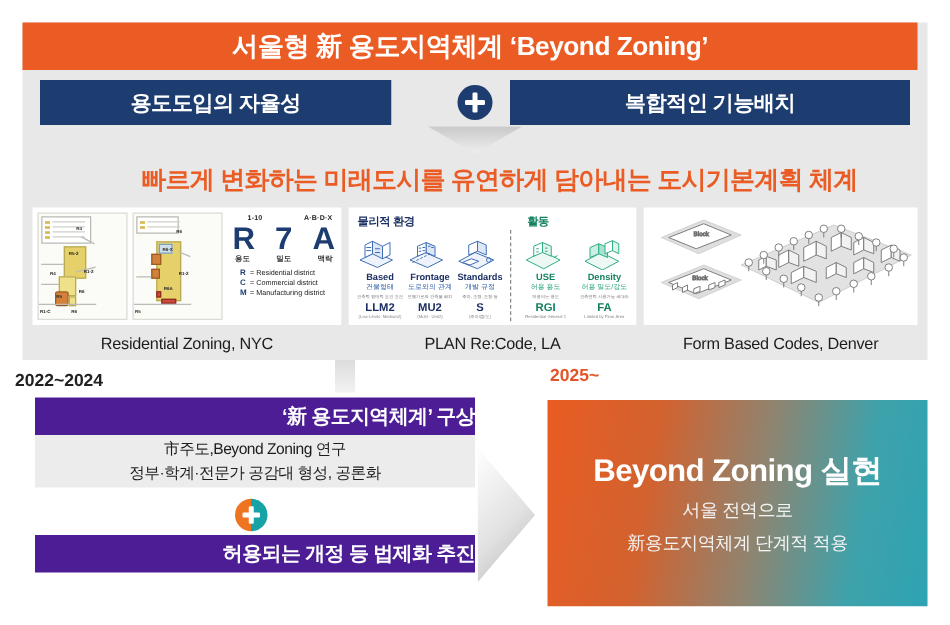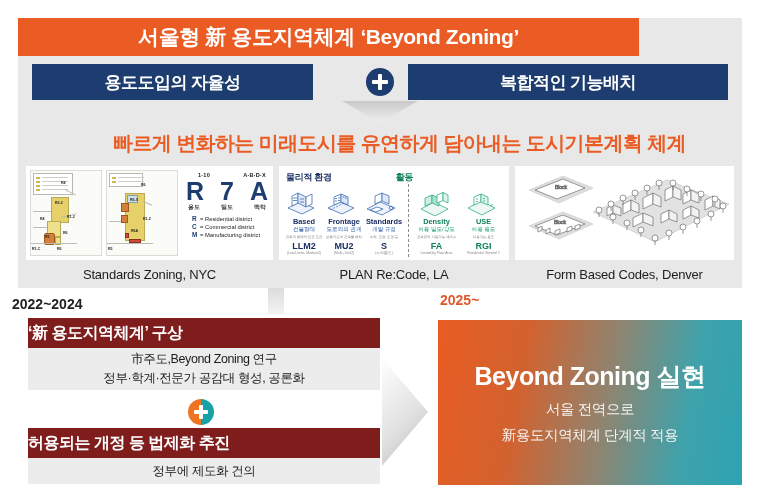--- a/index.html
+++ b/index.html
@@ -21,21 +21,21 @@
   }
   .brand-text { font-size: 12px; color: #e1603a; font-weight: bold; white-space: nowrap; }
 
   
   .upper-card {
     position: absolute; left: 18px; top: 18px; width: 724px; height: 270px;
     background: #e8e8e8;
   }
 
   .title-bar {
-    position: absolute; left: 18px; top: 18px; width: 621px; height: 38px;
+    position: absolute; left: 18px; top: 18px; width: 716px; height: 38px;
     background: #ea5c24; display: flex; align-items: center; justify-content: center;
   }
   .title-bar .t {
     color: #ffffff; font-size: 21px; font-weight: bold; letter-spacing: -0.4px; white-space: nowrap;
   }
 
   .pill-row { position: absolute; left: 18px; top: 64px; width: 724px; height: 36px; }
   .pill {
     position: absolute; top: 0; height: 36px; background: #1d3d70;
     display: flex; align-items: center; justify-content: center;
@@ -164,21 +164,21 @@
     position: absolute; left: 268px; top: 288px; width: 16px; height: 26px;
     background: linear-gradient(180deg,#dcdcdc 0%, #f3f3f3 100%);
   }
 
   
   .yr-left {
     position: absolute; left: 12px; top: 296px; font-size: 14px; font-weight: bold; color: #222;
   }
   .gblock { position: absolute; left: 28px; }
   .ghead {
-    background: #7f1d1d; height: 30px; display: flex; align-items: center; justify-content: flex-start;
+    background: #4c1d95; height: 30px; display: flex; align-items: center; justify-content: flex-end;
   }
   .ghead .t { color: #ffffff; font-size: 16px; font-weight: bold; letter-spacing: -0.5px; }
   .gbody {
     background: #ececec; display: flex; flex-direction: column;
     align-items: center; justify-content: center; gap: 2px;
   }
   .gbody .t { font-size: 12.5px; color: #1c1c1c; letter-spacing: -0.4px; }
 
   .blk1 { top: 318px; width: 352px; }
   .blk1 .gbody { height: 42px; }
@@ -332,21 +332,21 @@
             <span class="v">= Manufacturing district</span>
           </div>
         </div>
       </div>
     </div>
 
     <div class="panel p2">
       <div class="la">
         <div class="la-head">
           <div class="la-h" style="margin-left:2px;">물리적 환경</div>
-          <div class="la-h g" style="margin-left:64px;">활동</div>
+          <div class="la-h g" style="margin-left:90px;">활동</div>
         </div>
         <div class="la-cols">
           <div class="la-group">
             <div class="la-item">
               <div class="la-iso">
                 <svg width="40" height="30" viewBox="0 0 40 30">
                   <g fill="none" stroke="#3f6fb5" stroke-width="0.8">
                     <path d="M4 22 L16 16 L30 22 L18 28 Z" fill="#eef3fb"></path>
                     <path d="M8 20 L8 10 L14 7 L14 17 Z" fill="#ffffff"></path>
                     <path d="M14 7 L22 11 L22 21 L14 17 Z" fill="#dde7f6"></path>
@@ -399,51 +399,51 @@
             </div>
           </div>
 
           <div class="la-div"></div>
 
           <div class="la-group right">
             <div class="la-item g">
               <div class="la-iso">
                 <svg width="40" height="30" viewBox="0 0 40 30">
                   <g fill="none" stroke="#2fae86" stroke-width="0.8">
+                    <path d="M4 22 L17 15 L31 22 L18 29 Z" fill="#edf8f4"></path>
+                    <path d="M10 19 L10 11 L17 8 L17 16 Z" fill="#ffffff"></path>
+                    <path d="M17 8 L24 11 L24 19 L17 16 Z" fill="#dff3ec"></path>
+                    <path d="M12 13 h2 M12 15.5 h2 M19 12.5 h2 M19 15 h2"></path>
+                    <path d="M26 20 L29 18.5"></path>
+                  </g>
+                </svg>
+              </div>
+              <div class="la-name">USE</div>
+              <div class="la-kr">허용 용도</div>
+              <div class="la-sub">허용되는 용도</div>
+              <div class="la-code">RGI</div>
+              <div class="la-code-sub">Residential General 1</div>
+            </div>
+            <div class="la-item g">
+              <div class="la-iso">
+                <svg width="40" height="30" viewBox="0 0 40 30">
+                  <g fill="none" stroke="#2fae86" stroke-width="0.8">
                     <path d="M4 23 L17 16 L31 23 L18 30 Z" fill="#edf8f4"></path>
                     <path d="M8 20 L8 12 L15 9 L15 17 Z" fill="#cdeee2"></path>
                     <path d="M15 9 L22 12 L22 20 L15 17 Z" fill="#a9e2d0"></path>
                     <path d="M20 17 L20 9 L26 6.5 L26 14.5 Z" fill="#ffffff"></path>
                     <path d="M26 6.5 L31 9 L31 17 L26 14.5 Z" fill="#dff3ec"></path>
                   </g>
                 </svg>
               </div>
               <div class="la-name">Density</div>
               <div class="la-kr">허용 밀도/강도</div>
               <div class="la-sub">건축면적 사용가능 세대수</div>
               <div class="la-code">FA</div>
               <div class="la-code-sub">Limited by Floor Area</div>
-            </div>
-            <div class="la-item g">
-              <div class="la-iso">
-                <svg width="40" height="30" viewBox="0 0 40 30">
-                  <g fill="none" stroke="#2fae86" stroke-width="0.8">
-                    <path d="M4 22 L17 15 L31 22 L18 29 Z" fill="#edf8f4"></path>
-                    <path d="M10 19 L10 11 L17 8 L17 16 Z" fill="#ffffff"></path>
-                    <path d="M17 8 L24 11 L24 19 L17 16 Z" fill="#dff3ec"></path>
-                    <path d="M12 13 h2 M12 15.5 h2 M19 12.5 h2 M19 15 h2"></path>
-                    <path d="M26 20 L29 18.5"></path>
-                  </g>
-                </svg>
-              </div>
-              <div class="la-name">USE</div>
-              <div class="la-kr">허용 용도</div>
-              <div class="la-sub">허용되는 용도</div>
-              <div class="la-code">RGI</div>
-              <div class="la-code-sub">Residential General 1</div>
             </div>
           </div>
         </div>
       </div>
     </div>
 
     <div class="panel p3">
       <div class="denver">
         <svg width="219" height="94" viewBox="0 0 219 94">
           <g fill="none" stroke="#6f6f6f" stroke-width="0.7">
@@ -523,21 +523,21 @@
                 <path d="M98 54 v4"></path>
             </g>
           </g>
         </svg>
       </div>
     </div>
   </div>
 
   <div class="captions">
     <div class="cap c1">
-      <span class="t">Standards Zoning, NYC</span>
+      <span class="t">Residential Zoning, NYC</span>
     </div>
     <div class="cap c2">
       <span class="t">PLAN Re:Code, LA</span>
     </div>
     <div class="cap c3">
       <span class="t">Form Based Codes, Denver</span>
     </div>
   </div>
 
   <div class="card-stem"></div>
@@ -552,23 +552,20 @@
       <div class="t">市주도,Beyond Zoning 연구</div>
       <div class="t">정부·학계·전문가 공감대 형성, 공론화</div>
     </div>
   </div>
 
   <div class="plus-duo"></div>
 
   <div class="gblock blk2">
     <div class="ghead">
       <div class="t">허용되는 개정 등 법제화 추진</div>
-    </div>
-    <div class="gbody">
-      <div class="t">정부에 제도화 건의</div>
     </div>
   </div>
 
   <div class="big-arrow"></div>
 
   <div class="yr-right">2025~</div>
 
   <div class="grad-panel">
     <div class="gt">Beyond Zoning 실현</div>
     <div class="gs">서울 전역으로</div>

